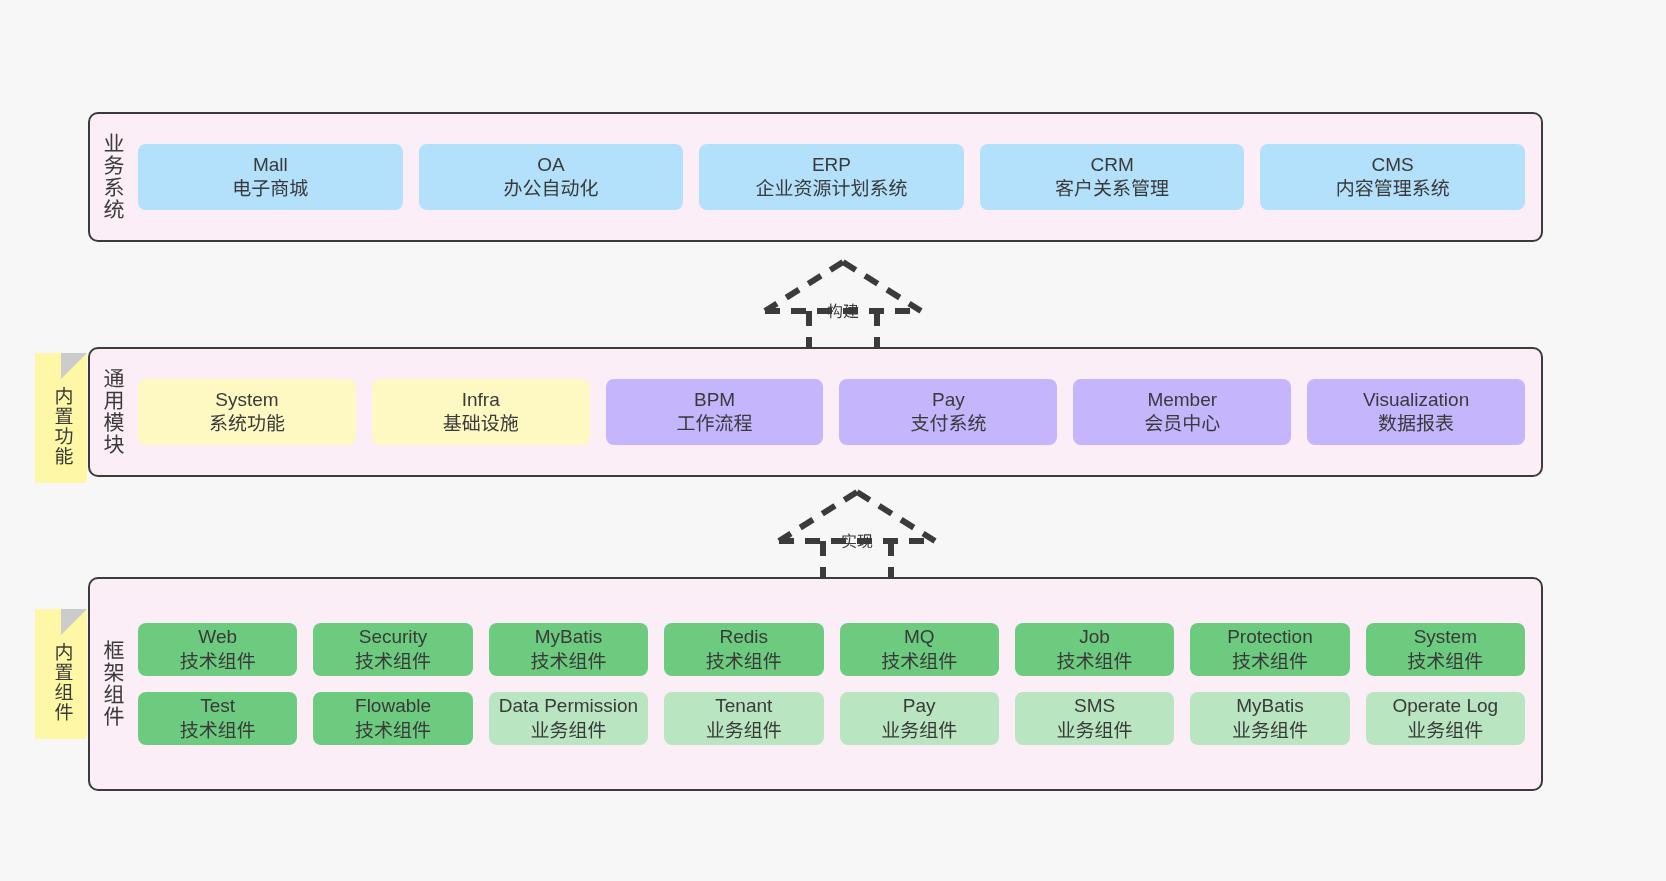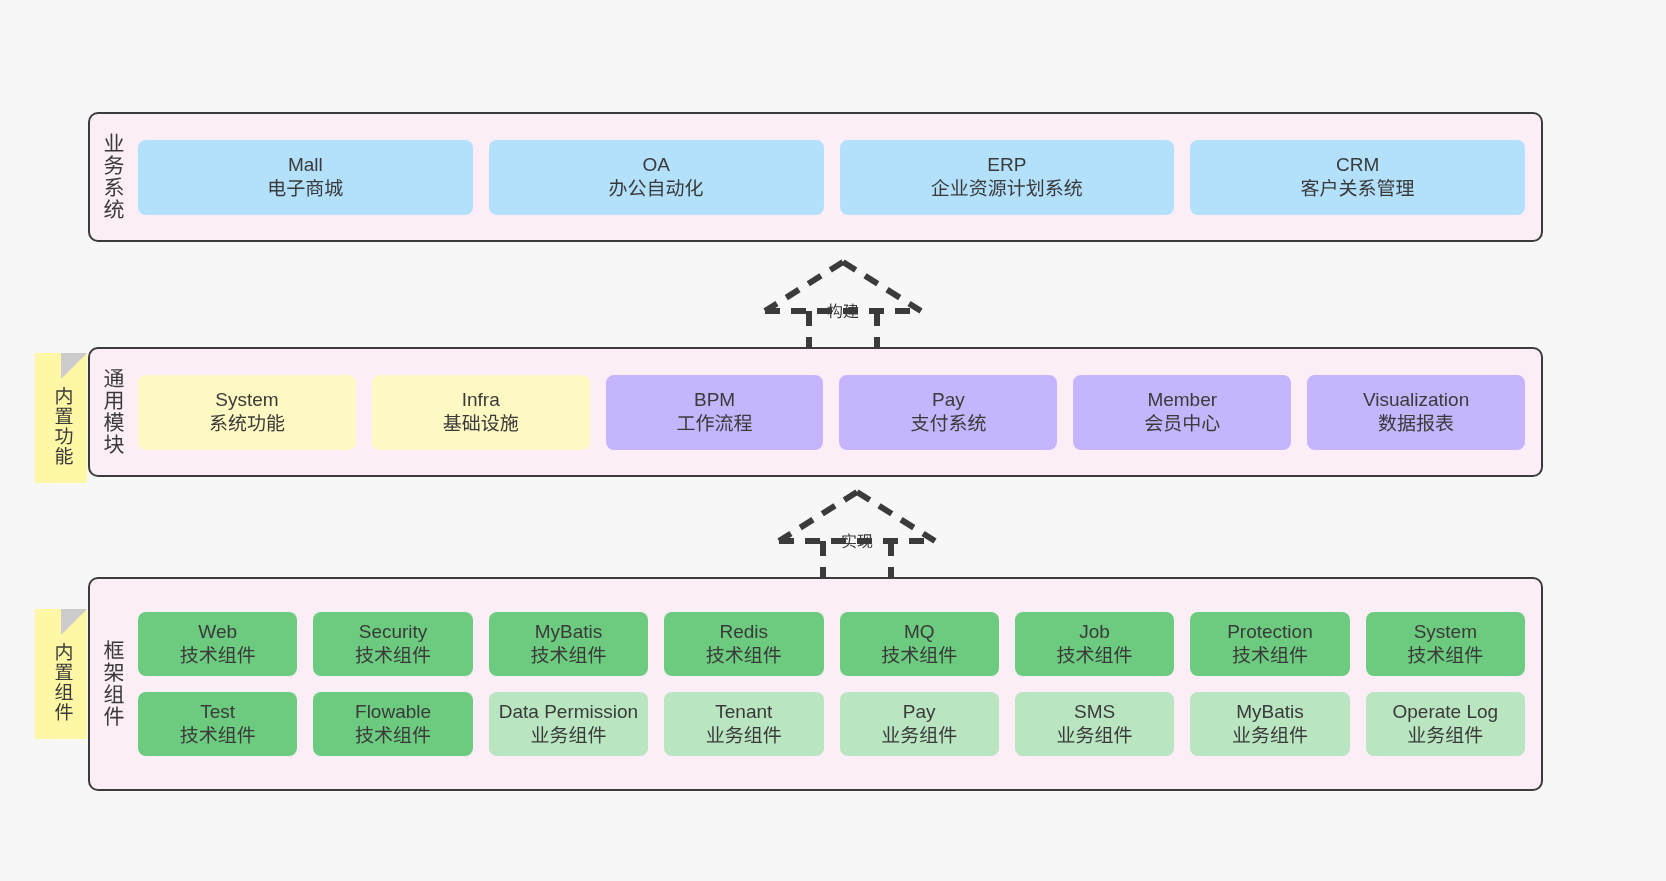--- a/index.html
+++ b/index.html
@@ -88,22 +88,22 @@
   .c-pink        { background: #c4b5fd; }
   .c-green       { background: #6ccb7f; }
   .c-lightgreen  { background: #b9e5c0; }
 
   
   #layer-business { left: 88px;  top: 112px; width: 1455px; height: 130px; }
   #layer-modules  { left: 88px;  top: 347px; width: 1455px; height: 130px; }
   #layer-framework{ left: 88px;  top: 577px; width: 1455px; height: 214px; }
 
   #layer-business .cell,
-  #layer-modules  .cell { height: 75px; }
-  #layer-framework .cell { height: 64px; }
+  #layer-modules  .cell { height: 66px; }
+  #layer-framework .cell { height: 53px; }
 
   
   .sticky {
     position: absolute;
     width: 52px;
     background: #fdf7a6;
     box-sizing: border-box;
     display: flex;
     align-items: center;
     justify-content: center;
@@ -168,20 +168,24 @@
           <span class="en">OA</span>
           <span class="cn">办公自动化</span>
         </div>
         <div class="cell c-blue">
           <span class="en">ERP</span>
           <span class="cn">企业资源计划系统</span>
         </div>
         <div class="cell c-blue">
           <span class="en">CRM</span>
           <span class="cn">客户关系管理</span>
+        </div>
+        <div class="cell c-blue">
+          <span class="en">CMS</span>
+          <span class="cn">内容管理系统</span>
         </div>
       </div>
     </div>
   </div>
 
   <div class="arrow" id="arrow-build">
     <svg width="190" height="100" viewBox="0 0 190 100" aria-hidden="true">
       <g fill="none" stroke="#3b3b3b" stroke-width="6" stroke-dasharray="15 11" stroke-linecap="butt">
         <path d="M 95 4 L 17 53"></path>
         <path d="M 95 4 L 173 53"></path>

